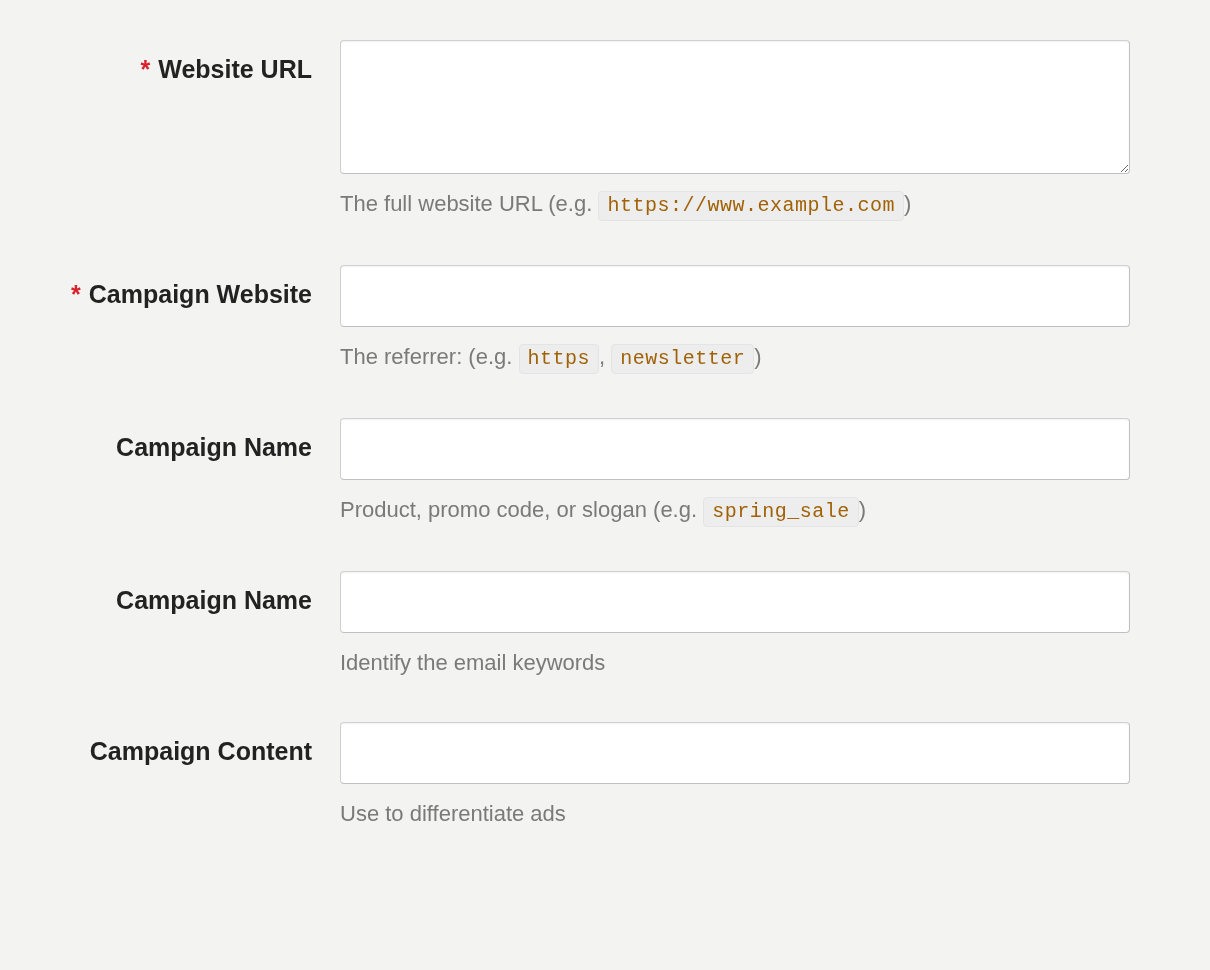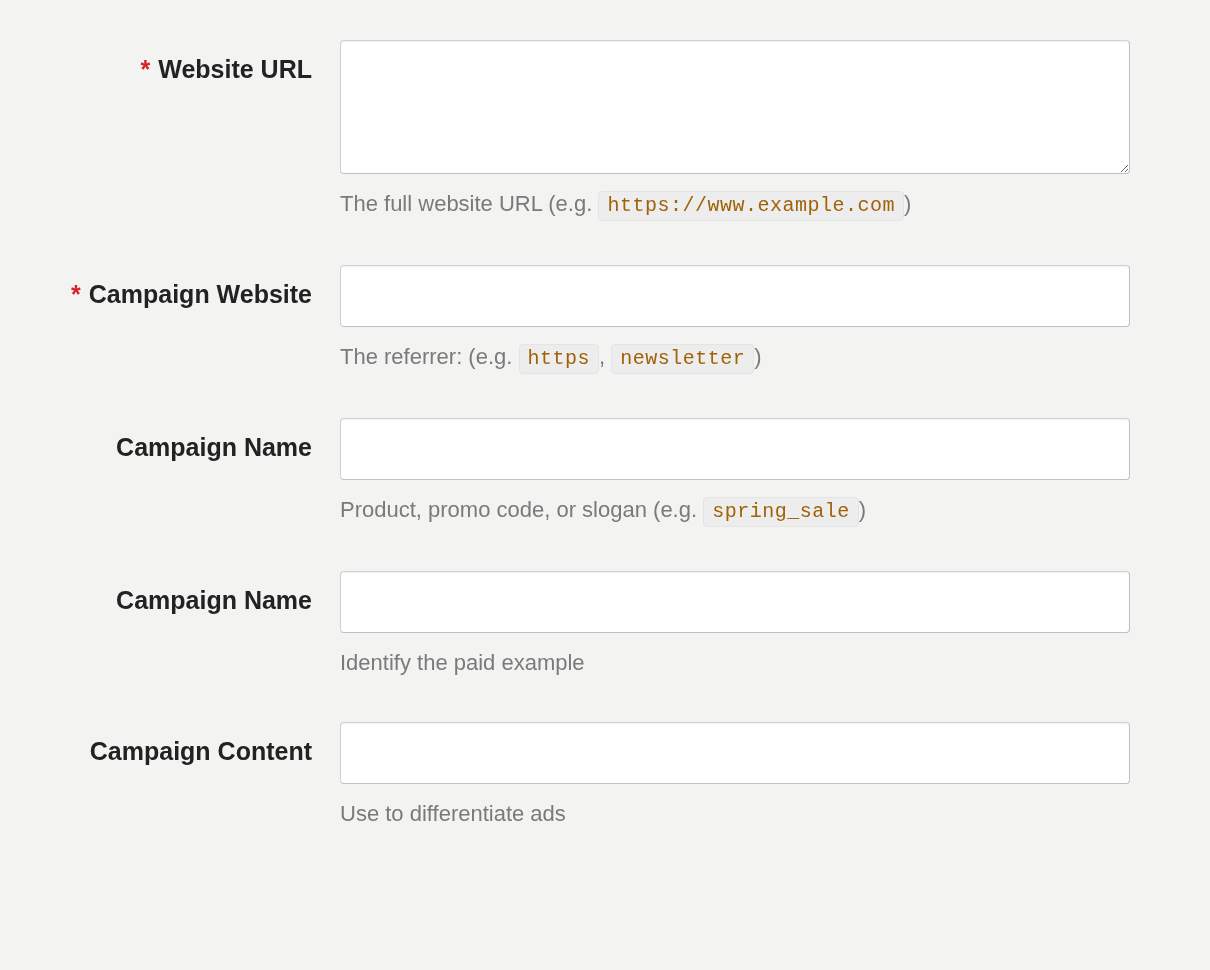--- a/index.html
+++ b/index.html
@@ -120,21 +120,21 @@
       <div class="help">Product, promo code, or slogan (e.g. <code class="chip">spring_sale</code>)</div>
     </div>
   </div>
 
   <div class="row">
     <div class="label-col">
       <span>Campaign Name</span>
     </div>
     <div class="input-col">
       <input type="text" class="field" value="" style="">
-      <div class="help">Identify the paid example</div>
+      <div class="help">Identify the email keywords</div>
     </div>
   </div>
 
   <div class="row">
     <div class="label-col">
       <span>Campaign Content</span>
     </div>
     <div class="input-col">
       <input type="text" class="field" value="" style="">
       <div class="help">Use to differentiate ads</div>

